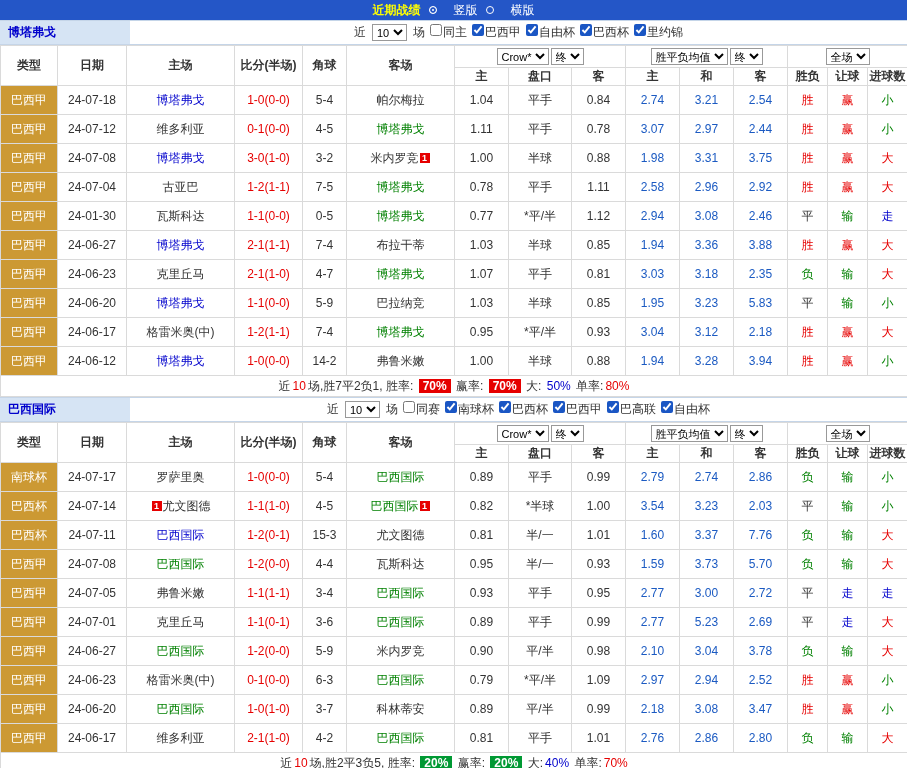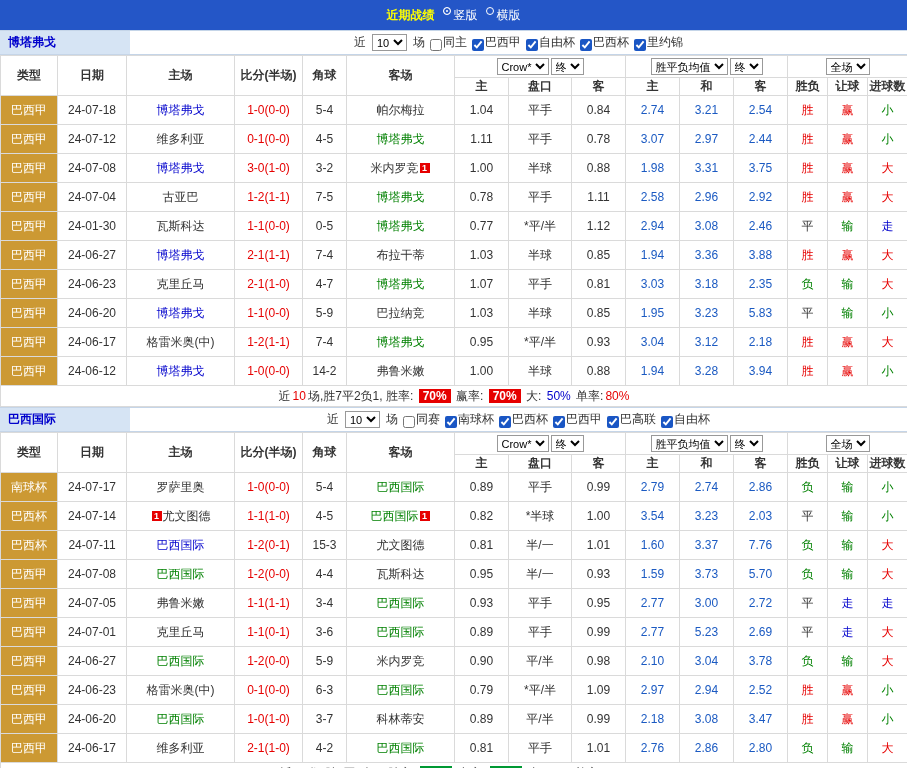--- a/index.html
+++ b/index.html
@@ -5,43 +5,43 @@
   html,body{margin:0;padding:0;}
   body{
     width:907px;
     font-family:"Liberation Sans","DejaVu Sans",sans-serif;
     font-size:12px;
     color:#333;
     background:#fff;
   }
   
   .topbar{
-    height:30px;
+    height:20px;
     background:var(--topbar-bg,#2456C7);
     display:flex;align-items:center;justify-content:center;
     gap:8px;color:#fff;
   }
   .tb-title{color:var(--title-yellow,#FFFF00);font-weight:bold;}
-  .layout-radio{display:inline-flex;align-items:flex-start;gap:3px;cursor:pointer;}
+  .layout-radio{display:inline-flex;align-items:center;gap:17px;cursor:pointer;}
   .dot{width:8px;height:8px;border:1px solid #fff;border-radius:50%;display:inline-block;box-sizing:border-box;}
   .dot.sel{background:#fff;box-shadow:inset 0 0 0 2px var(--topbar-bg,#2456C7);border-color:#fff;}
   
   .panel-title{
     display:flex;align-items:stretch;height:23px;
     border-top:1px solid #C5D5E8;border-bottom:1px solid #C5D5E8;
     background:#fff;
   }
   .team-name{
     width:130px;background:var(--panel-title-bg,#D6E4F4);
     color:var(--team-home-blue,#0000CC);font-weight:bold;
     display:flex;align-items:center;padding-left:8px;box-sizing:border-box;
     cursor:pointer;
   }
   .filters{flex:1;display:flex;align-items:center;justify-content:center;gap:5px;}
-  .filters label.chk{display:inline-flex;align-items:flex-end;gap:1px;cursor:pointer;}
+  .filters label.chk{display:inline-flex;align-items:flex-start;gap:1px;cursor:pointer;}
   .filters input[type=checkbox]{width:12px;height:12px;margin:0;accent-color:#1a56c4;}
   select.hdr-select{font-size:11px;height:17px;border:1px solid #999;background:#fff;padding:0;margin:0 1px;font-family:inherit;}
   
   table.results-table{border-collapse:collapse;table-layout:fixed;width:907px;}
   .results-table th,.results-table td{
     border:1px solid #DADADA;text-align:center;padding:0;
     overflow:hidden;white-space:nowrap;height:28px;
   }
   .results-table thead tr.h1 th{height:21px;font-weight:bold;}
   .results-table thead tr.h2 th{height:16px;font-weight:bold;color:#333;}

